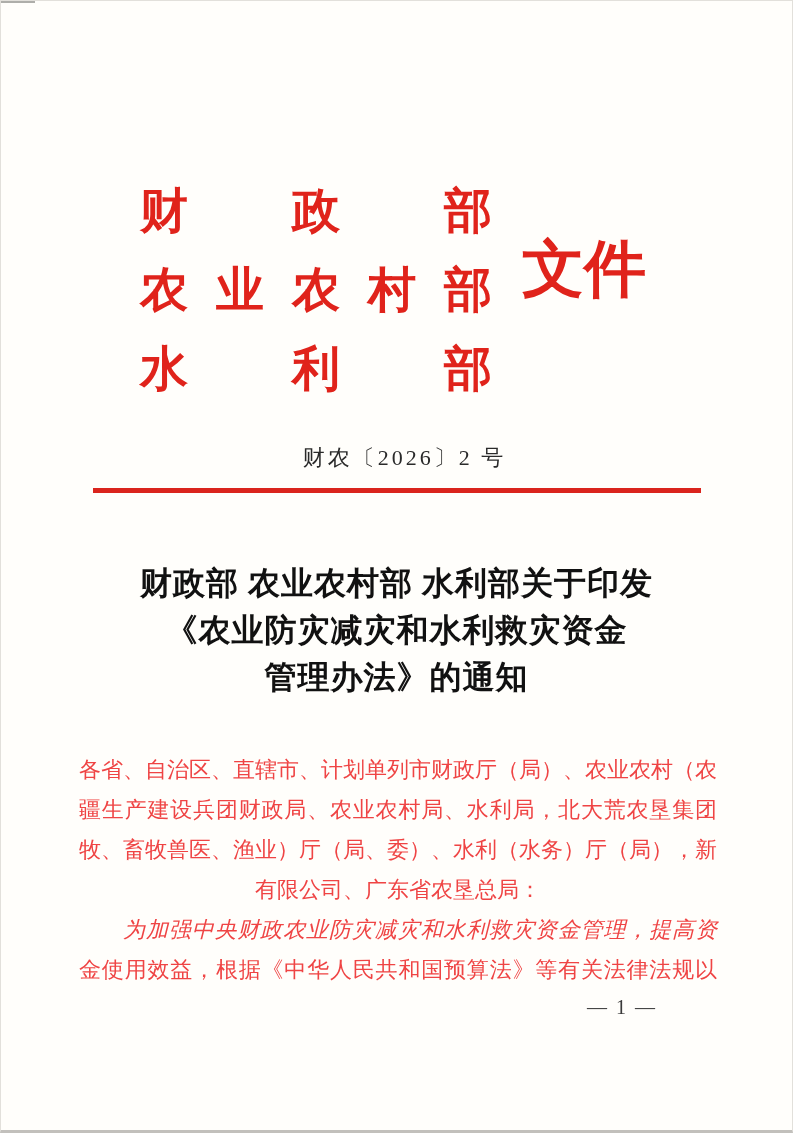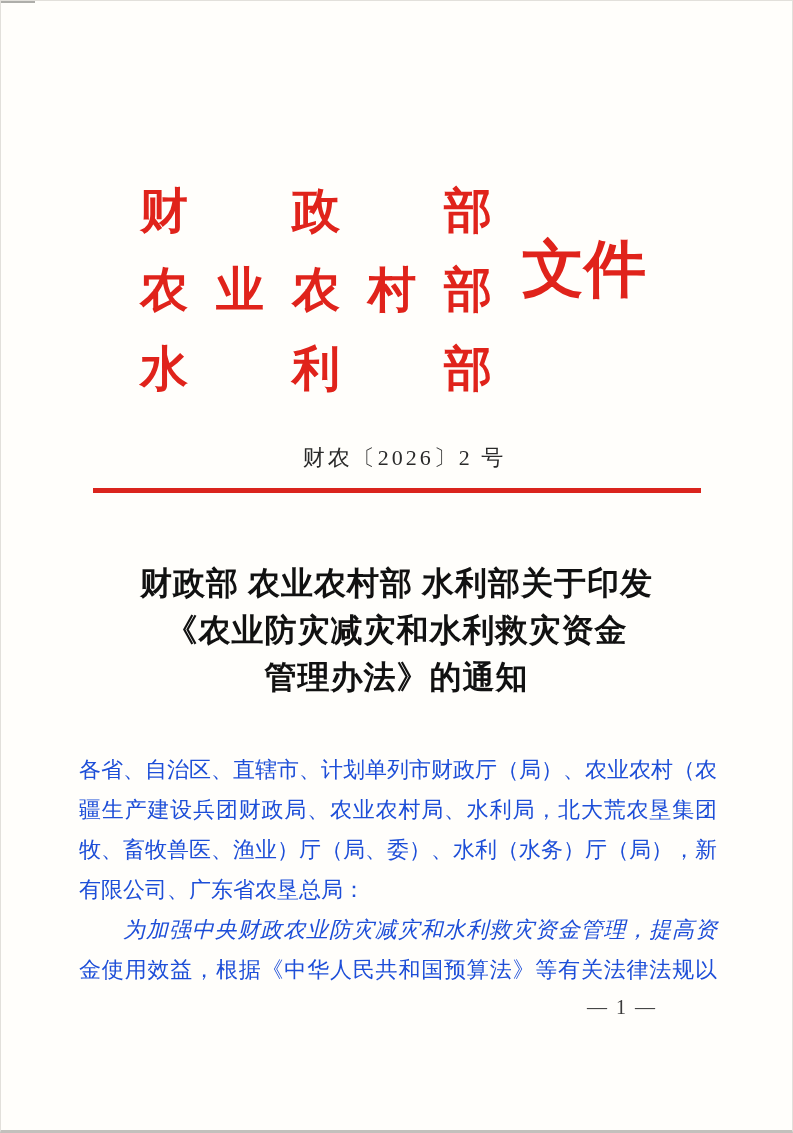--- a/index.html
+++ b/index.html
@@ -94,25 +94,26 @@
   }
 
   
   .body-text {
     position: absolute;
     top: 749px;
     left: 78px;
     width: 638px;
     font-size: 22px;
     line-height: 40px;
-    color: #1d4ed8;
+    color: #ef4444;
   }
   .body-line {
     margin: 0;
     white-space: nowrap;
+    text-align: center;
   }
   .body-line.fill {
     white-space: normal;
     text-align: justify;
     text-align-last: justify;
   }
   .body-line.indent {
     text-indent: 2em;
     font-style: italic;
   }

